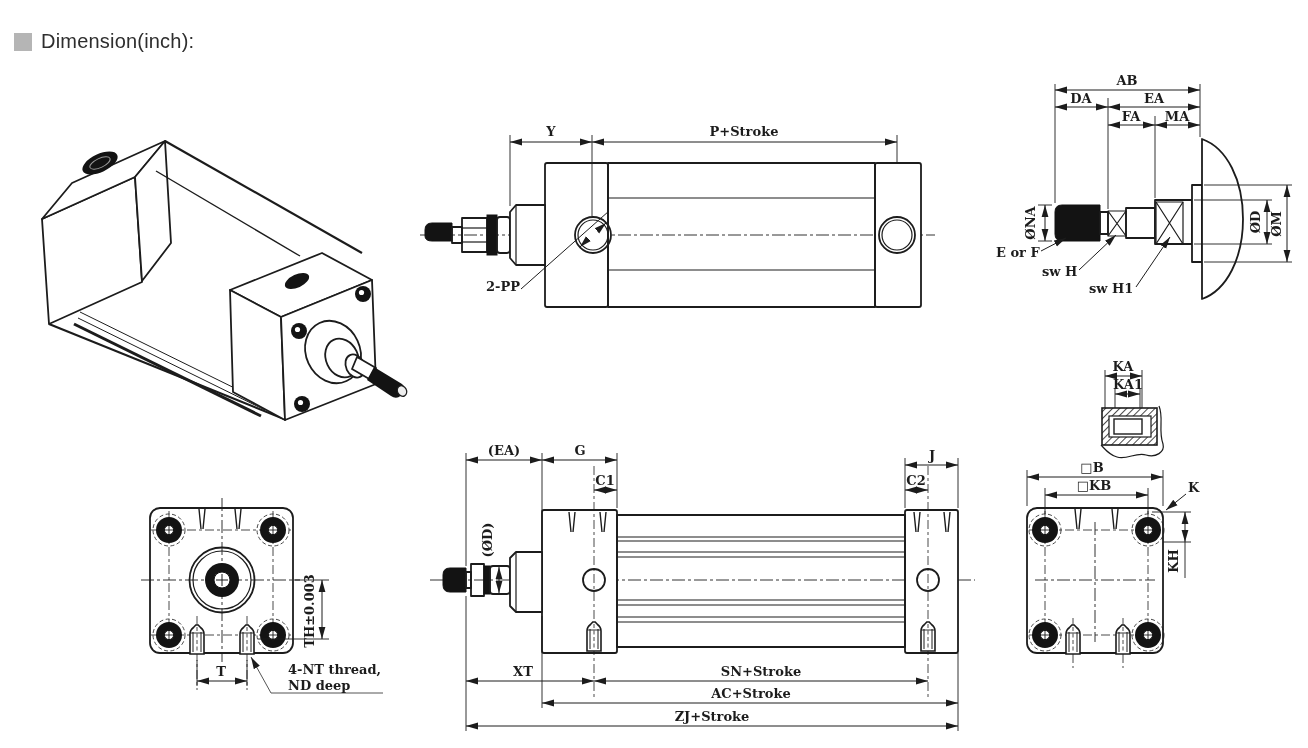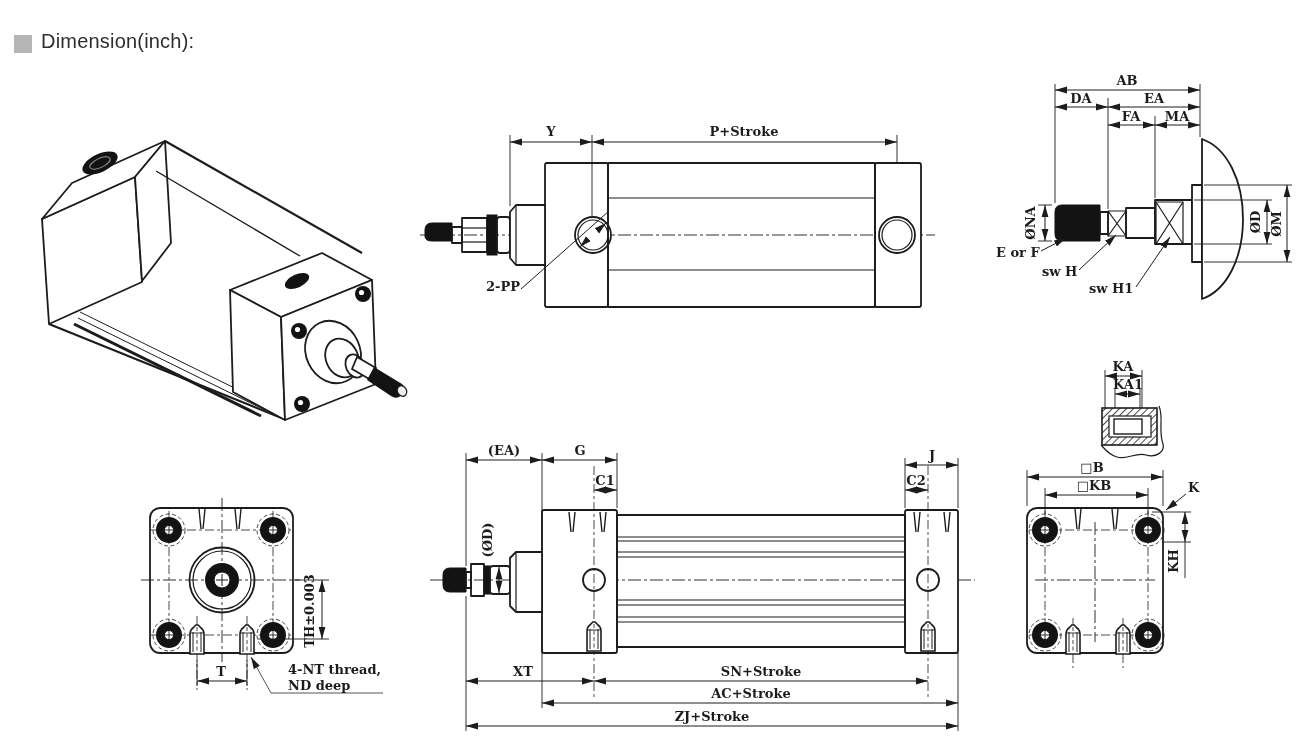--- a/index.html
+++ b/index.html
@@ -1,17 +1,17 @@
 <!DOCTYPE html>
 <html><head>
 <meta charset="utf-8">
 <style>
   html,body{margin:0;padding:0;background:#fff;width:1308px;height:748px;overflow:hidden}
   #stage{position:relative;width:1308px;height:748px;background:#fff;font-family:"Liberation Sans",sans-serif}
-  #titlebar{position:absolute;left:14px;top:30px;display:flex;align-items:flex-end;gap:9px}
+  #titlebar{position:absolute;left:14px;top:30px;display:flex;align-items:center;gap:9px}
   #title-bullet{width:18px;height:18px;background:#b5b5b5;display:inline-block}
   #title-text{font:400 20px "Liberation Sans",sans-serif;color:#2e2e2e;letter-spacing:.2px}
   svg{position:absolute;left:0;top:0}
   .olf{fill:#fff;stroke:#1c1c1c;stroke-width:1.8;stroke-linejoin:round}
   .ol{fill:none;stroke:#1c1c1c;stroke-width:1.8;stroke-linejoin:round;stroke-linecap:round}
   .o1{fill:none;stroke:#1c1c1c;stroke-width:1.2;stroke-linejoin:round}
   .dim{fill:none;stroke:#1c1c1c;stroke-width:1}
   .ext{fill:none;stroke:#1c1c1c;stroke-width:.9}
   .cl{fill:none;stroke:#1c1c1c;stroke-width:.9;stroke-dasharray:13 3 3 3}
   .cl2{fill:none;stroke:#1c1c1c;stroke-width:.8;stroke-dasharray:9 3 3 3}

